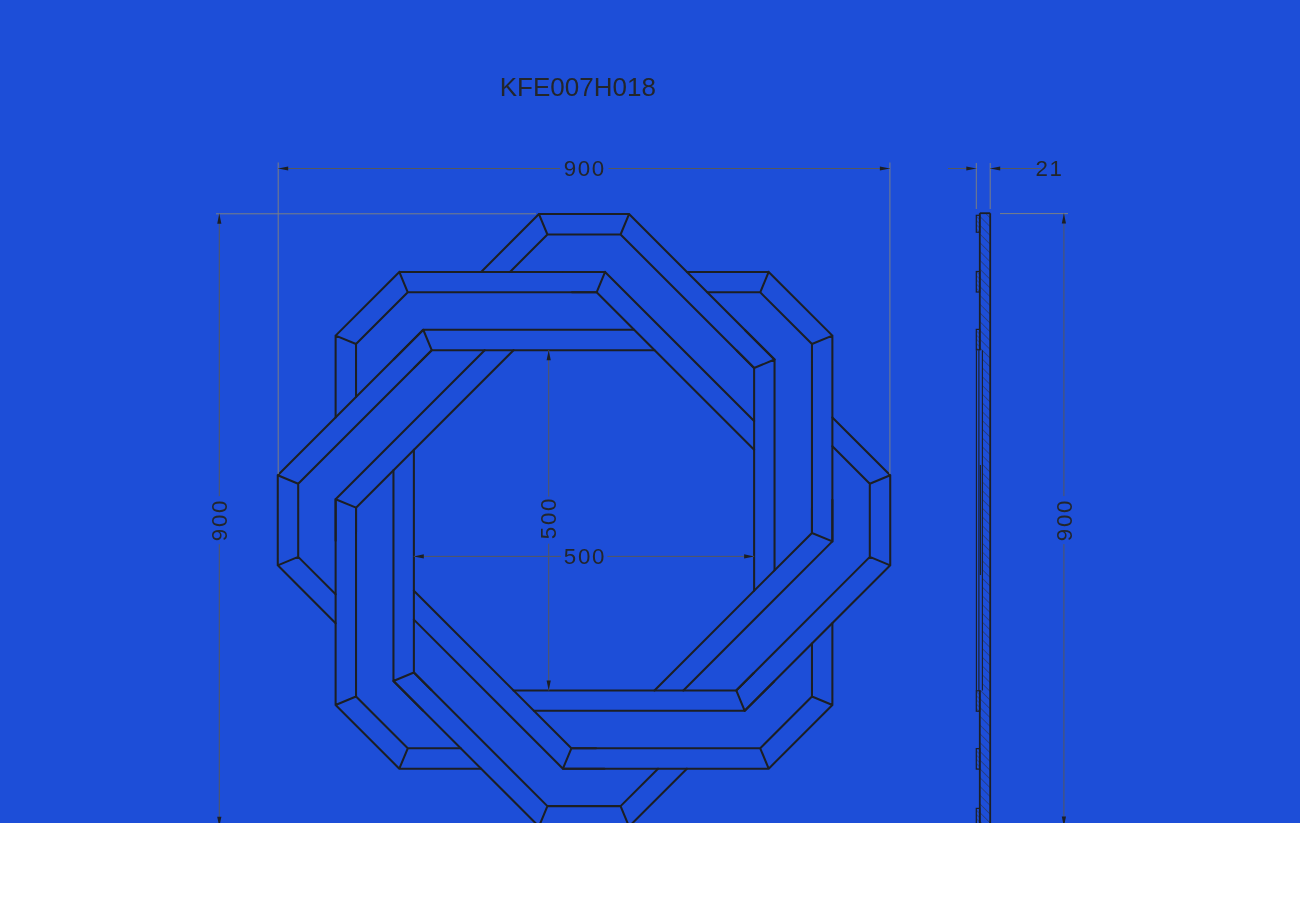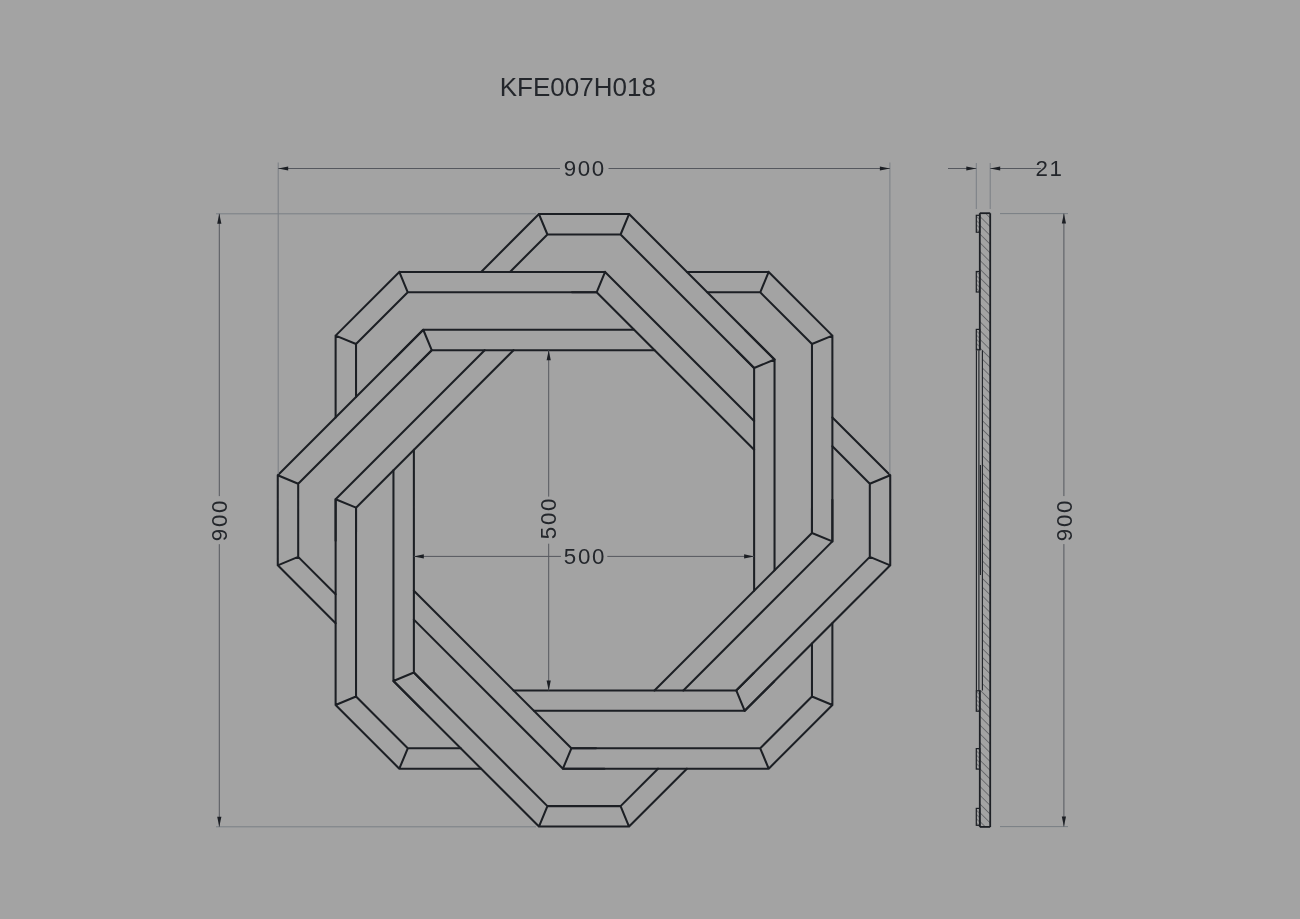--- a/index.html
+++ b/index.html
@@ -1,16 +1,16 @@
 <!DOCTYPE html>
 <html><head>
 <meta charset="utf-8">
 <style>
 html,body{margin:0;padding:0;background:#ffffff;}
-.page{position:relative;width:1300px;height:919px;background:#a3a3a3;overflow:hidden;}
+.page{position:relative;width:1300px;height:823px;background:#1d4ed8;overflow:hidden;}
 text{font-family:"Liberation Sans",sans-serif;fill:#23262b;}
 </style>
 </head>
 <body>
 
 <div class="page">
 <svg width="1300" height="919" viewBox="0 0 1300 919">
 <defs>
 <pattern id="hatch" patternUnits="userSpaceOnUse" width="6.2" height="6.2" patternTransform="rotate(-45)">
 <line x1="0" y1="0" x2="0" y2="6.2" stroke="#2a2d33" stroke-width="0.9"></line>

